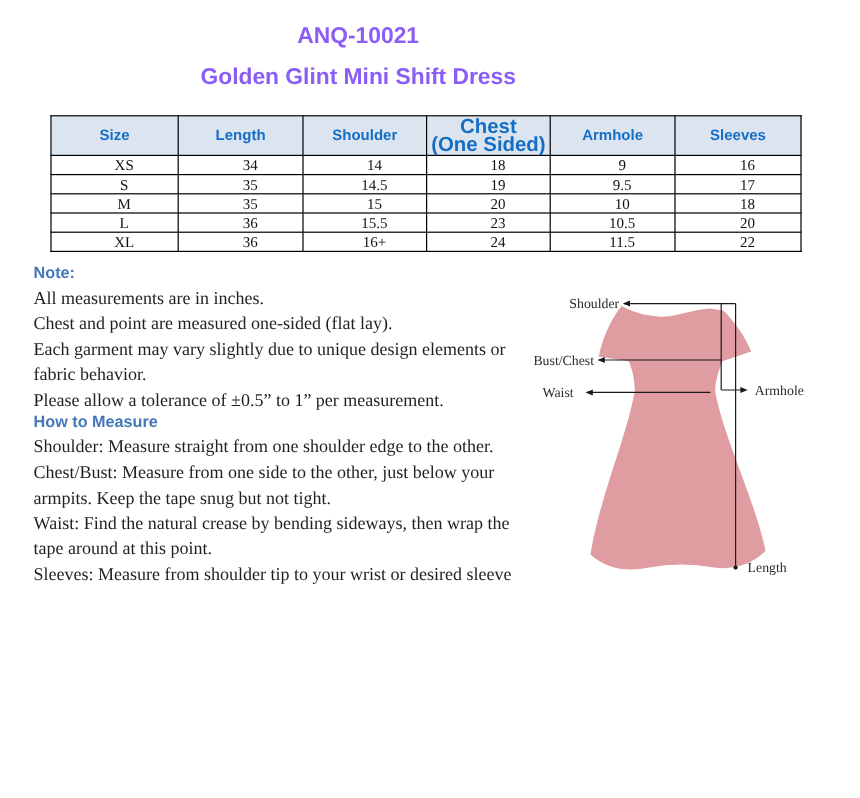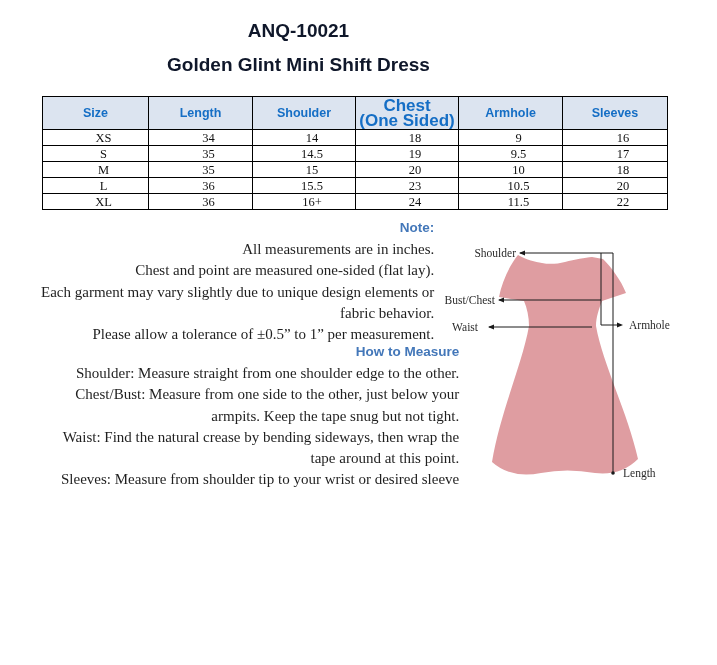--- a/index.html
+++ b/index.html
@@ -12,21 +12,21 @@
   }
   .page { position: absolute; inset: 0; background: #ffffff; }
 
   
   .title-line {
     position: absolute; left: 0; width: 597px;
     text-align: center;
     font-family: "Liberation Sans", sans-serif;
     font-weight: bold;
     font-size: 19px;
-    color: #0f172a;
+    color: #8b5cf6;
   }
   .title-code { top: 20px; }
   .title-name { top: 54px; text-align: center; }
 
   
   .size-table {
     position: absolute; left: 42px; top: 96px;
     width: 625px;
     border-collapse: collapse;
     table-layout: fixed;
@@ -50,23 +50,23 @@
     font-family: "Liberation Serif", serif;
     font-size: 12.5px;
     color: #111111;
     height: 16px;
     line-height: 14px;
     padding-left: 16px;
   }
   .th-sub { display: block; font-size: 17px; }
 
   
-  .text-section { position: absolute; left: 41px; text-align: right; }
+  .text-section { position: absolute; left: 28px; }
   .note-section { top: 220px; }
-  .measure-section { top: 344px; margin-left: 20px; }
+  .measure-section { top: 344px; }
   .section-heading {
     font-family: "Liberation Sans", sans-serif;
     font-weight: bold;
     font-size: 13.5px;
     color: #4377B9;
     margin-bottom: 4px;
   }
   .body-line {
     font-family: "Liberation Serif", serif;
     font-size: 15px;

